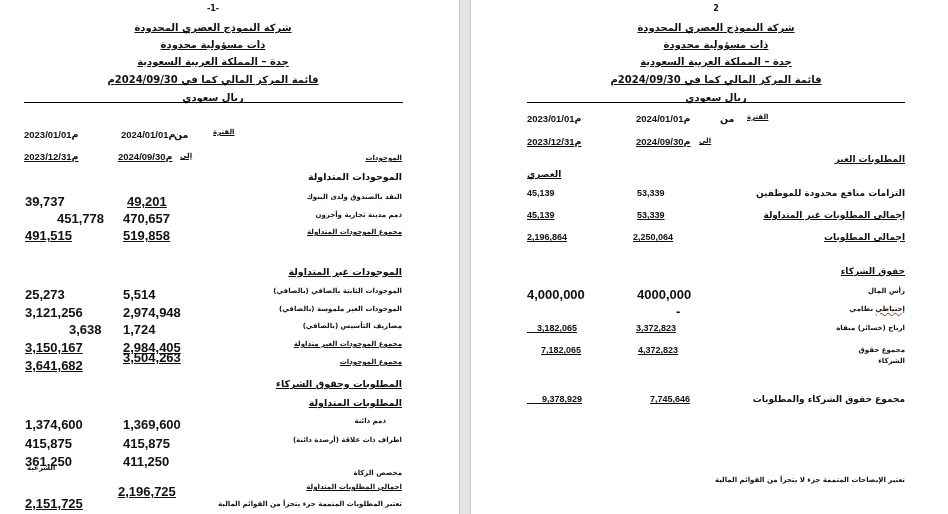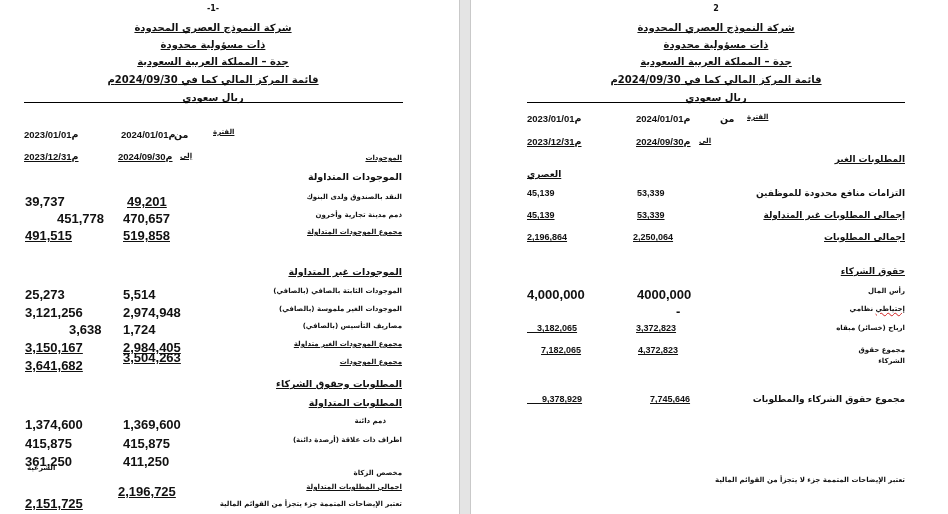--- a/index.html
+++ b/index.html
@@ -97,21 +97,21 @@
 
   <span class="t lbl ar r" style="left:402px;top:470px;">مخصص الزكاة</span>
   <span class="t num" style="left:123px;top:455px;">411,250</span>
   <span class="t num" style="left:25px;top:455px;">361,250</span>
   <span class="t lbl ar" style="left:27px;top:465px;">الشرعية</span>
 
   <span class="t lbl ar u r" style="left:402px;top:484px;">اجمالي المطلوبات المتداولة</span>
   <span class="t num u" style="left:118px;top:485px;">2,196,725</span>
   <span class="t num u" style="left:25px;top:485px;margin-top:12px;">2,151,725</span>
 
-  <span class="t lbl ar r" style="left:402px;top:501px;">تعتبر الإيضاحات المتممة جزء يتجزأ من القوائم المالية</span>
+  <span class="t lbl ar r" style="left:402px;top:501px;">تعتبر المطلوبات المتممة جزء يتجزأ من القوائم المالية</span>
 </div>
 
 <div class="gutter"></div>
 
 <div class="page" id="page-right">
   <span class="t pnum c" style="left:245px;top:5px;">2</span>
   <span class="t hdr ar c" style="left:245px;top:23px;">شركة النموذج العصري المحدودة</span>
   <span class="t hdr ar c" style="left:245px;top:40px;">ذات مسؤولية محدودة</span>
   <span class="t hdr ar c" style="left:245px;top:57px;">جدة – المملكة العربية السعودية</span>
   <span class="t hdr ar c" style="left:245px;top:75px;">قائمة المركز المالي كما في 2024/09/30م</span>

